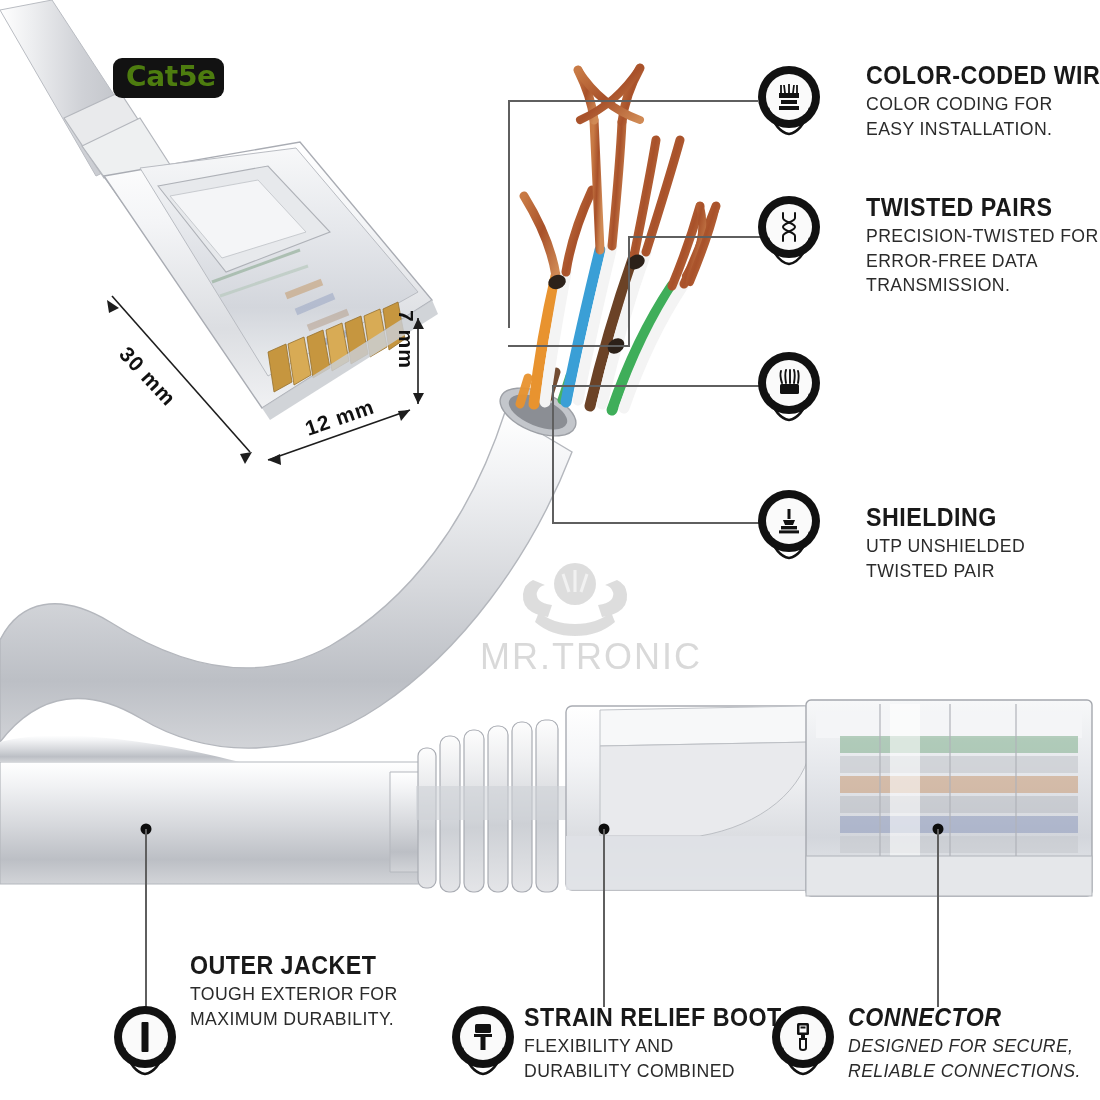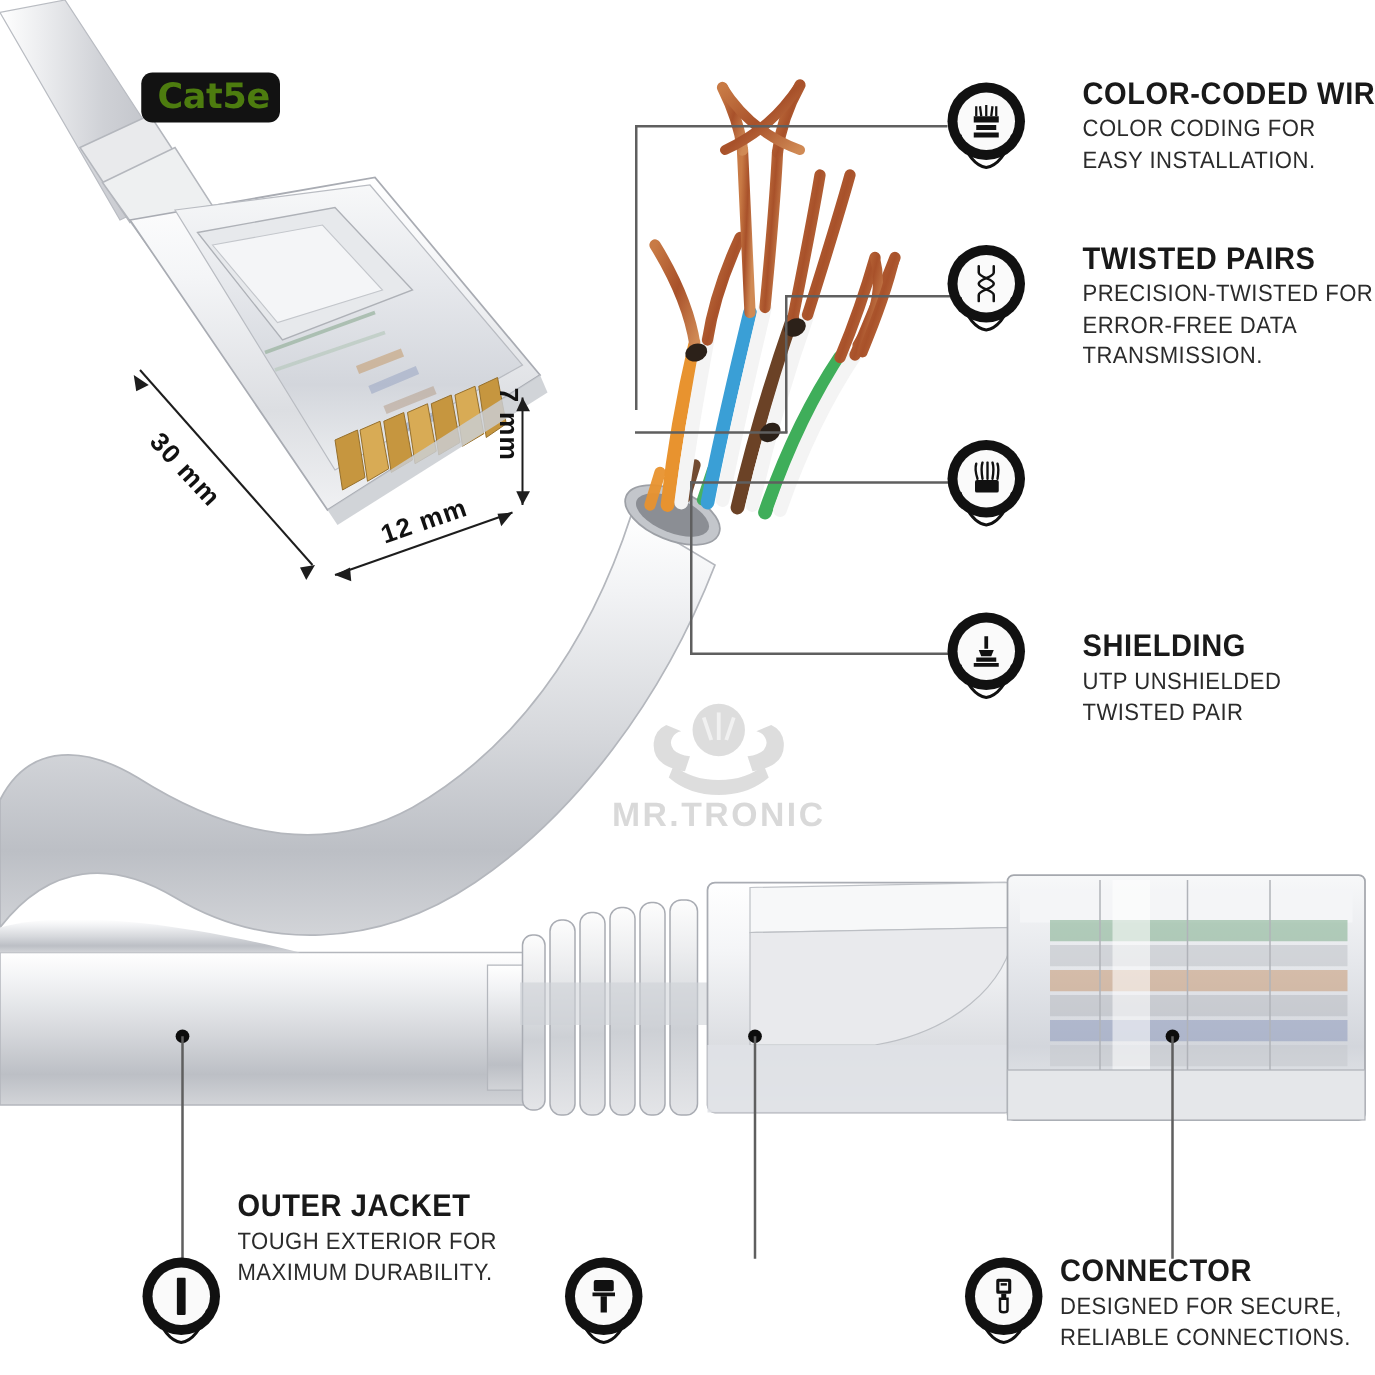--- a/index.html
+++ b/index.html
@@ -38,21 +38,21 @@
     border-radius:9px;padding:5px 8px 7px 13px;font-size:28px;font-weight:700;
     letter-spacing:-.3px;line-height:1;font-family:"DejaVu Sans",sans-serif;margin-left:10px;}
 
   
   .dim{position:absolute;font-size:21px;font-weight:600;color:#111;letter-spacing:1px;
        white-space:nowrap;}
 
   
   #wm{position:absolute;left:480px;top:558px;width:190px;text-align:center;
       color:#d8d8d8;opacity:.95;}
-  #wm .wmtxt{font-size:27px;letter-spacing:2px;font-weight:700;margin-top:-4px;}
+  #wm .wmtxt{font-size:36px;letter-spacing:2px;font-weight:400;margin-top:-4px;}
 </style>
 </head>
 <body>
 
 <div id="stage">
 
   <svg class="abs" width="1100" height="1100" viewBox="0 0 1100 1100">
     <defs>
       <linearGradient id="jk" x1="0" y1="0" x2="0" y2="1">
         <stop offset="0%" stop-color="#ffffff"></stop>
@@ -403,37 +403,44 @@
       <svg width="24" height="28" viewBox="0 0 24 28">
         <rect x="4" y="1" width="16" height="9" rx="1.5" fill="#111"></rect>
         <rect x="3" y="11" width="18" height="3" fill="#111"></rect>
         <rect x="9.5" y="14" width="5" height="13" fill="#111"></rect>
       </svg>
     </div>
     <svg class="tail" viewBox="0 0 46 30">
       <path d="M2 2 C 8 20, 16 27, 23 28 C 30 27, 38 20, 44 2" fill="none" stroke="#111" stroke-width="2.4"></path>
     </svg>
   </div>
+  <div class="callout" style="left:524px;top:1004px;">
+    <div class="co-title">STRAIN RELIEF BOOT</div>
+    <div class="co-desc">
+      <div>FLEXIBILITY AND</div>
+      <div>DURABILITY COMBINED</div>
+    </div>
+  </div>
 
   <div class="badge" style="left:772px;top:1006px;">
     <div class="ring"></div>
     <div class="inner">
       <svg width="20" height="30" viewBox="0 0 20 30">
         <rect x="4" y="1" width="12" height="12" rx="1.5" fill="#111"></rect>
         <rect x="6.5" y="3.5" width="7" height="7" fill="#fafafa"></rect>
         <rect x="7.5" y="4.5" width="5" height="2" fill="#111"></rect>
         <rect x="8" y="13" width="4" height="4" fill="#111"></rect>
         <path d="M7 17 L13 17 L13 26 C 13 28.5, 7 28.5, 7 26 Z" fill="none" stroke="#111" stroke-width="2"></path>
       </svg>
     </div>
     <svg class="tail" viewBox="0 0 46 30">
       <path d="M2 2 C 8 20, 16 27, 23 28 C 30 27, 38 20, 44 2" fill="none" stroke="#111" stroke-width="2.4"></path>
     </svg>
   </div>
-  <div class="callout" style="left:848px;top:1004px;">
+  <div class="callout" style="left:848px;top:1004px;font-style:italic;">
     <div class="co-title">CONNECTOR</div>
     <div class="co-desc">
       <div>DESIGNED FOR SECURE,</div>
       <div>RELIABLE CONNECTIONS.</div>
     </div>
   </div>
 
 </div>
 
 </body></html>

